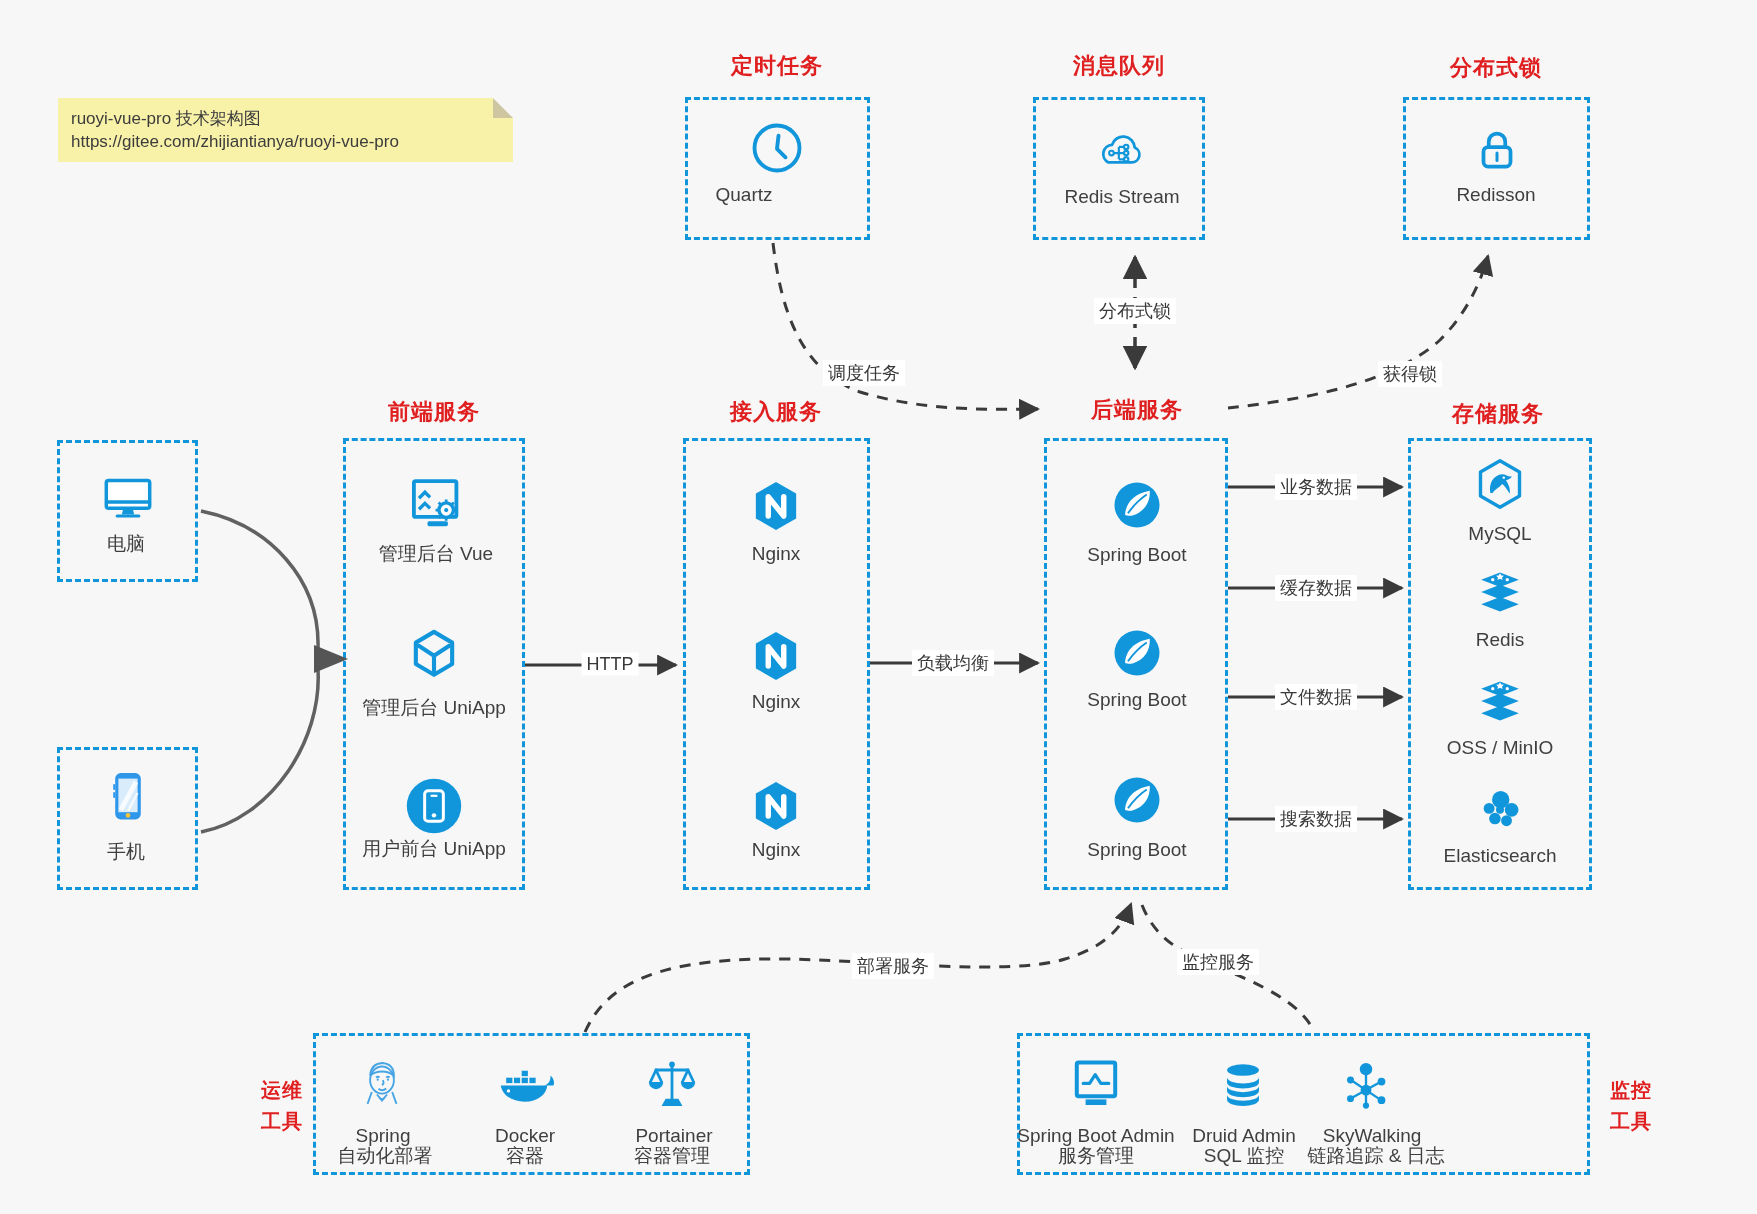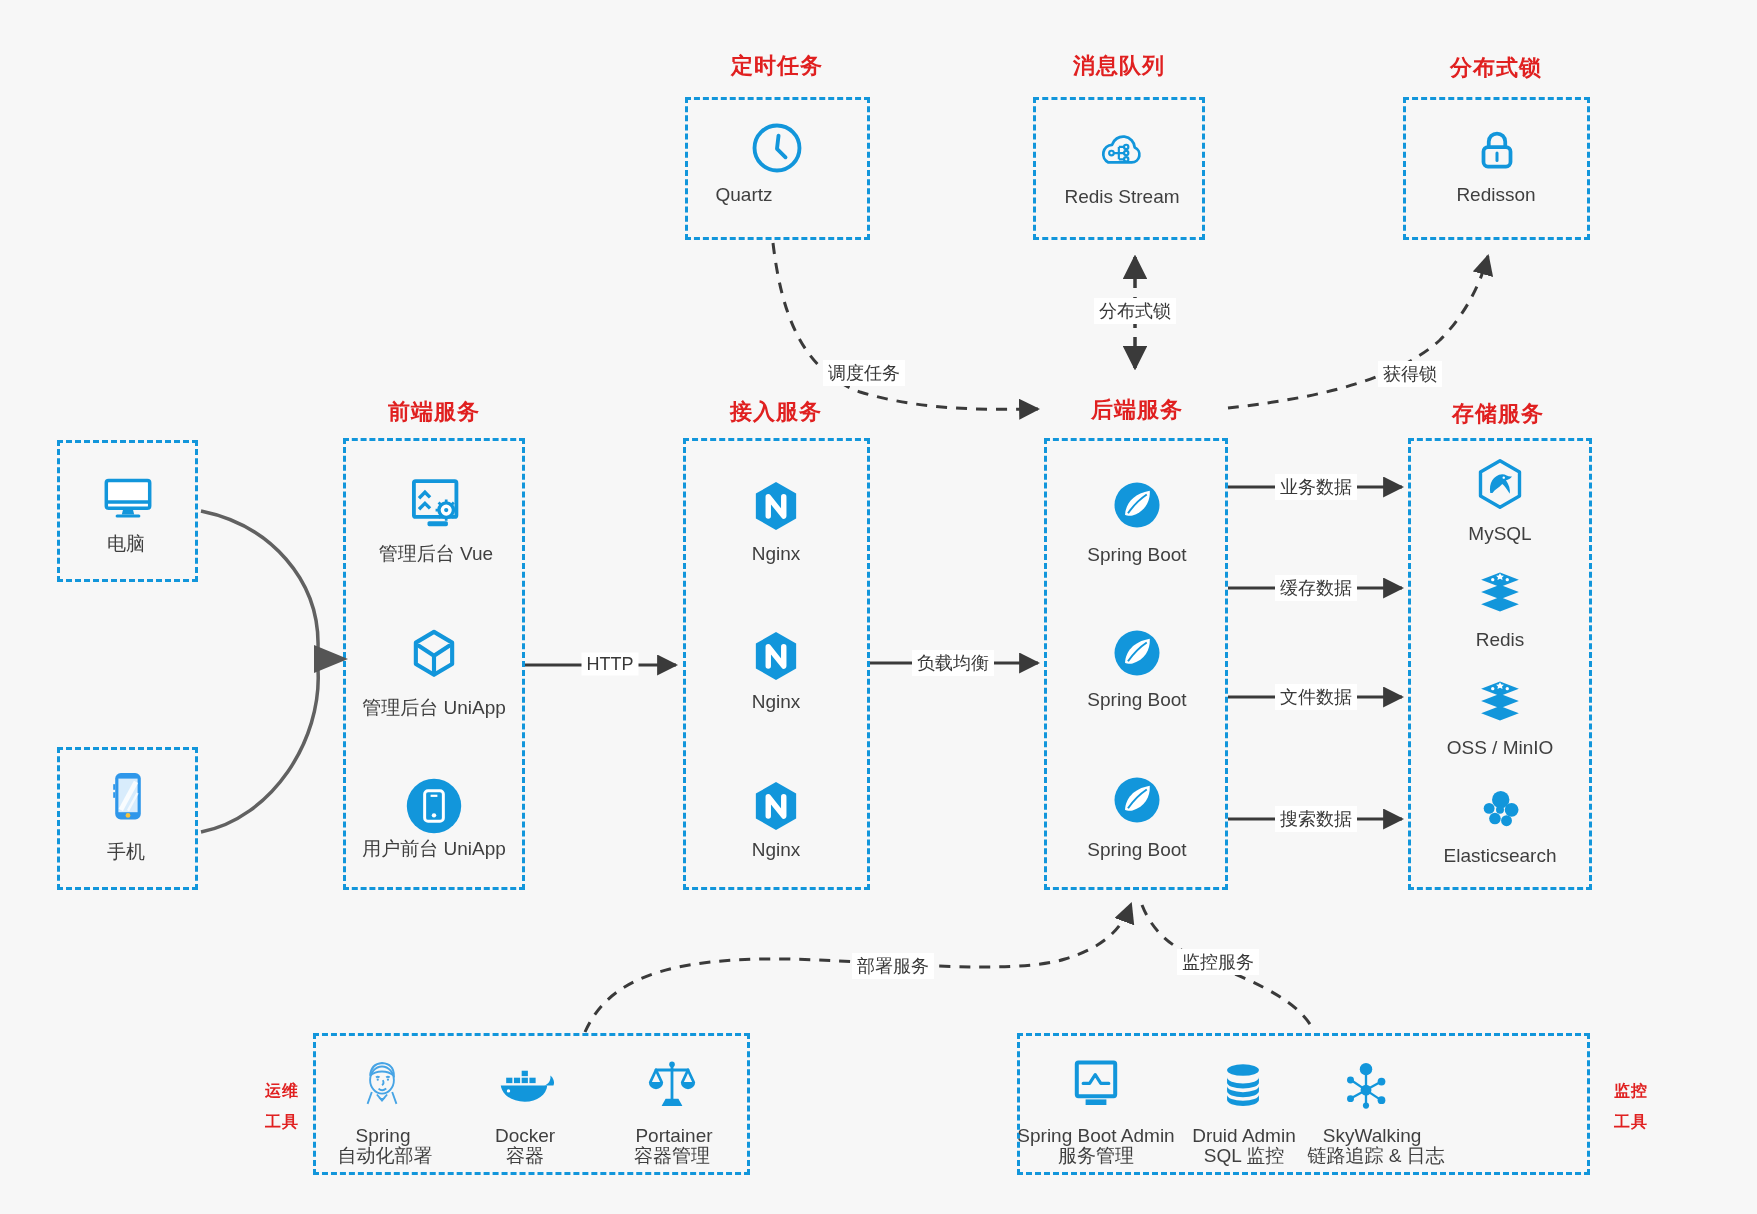--- a/index.html
+++ b/index.html
@@ -2,36 +2,40 @@
 <html><head>
 <meta charset="utf-8">
 <style>
   html,body{margin:0;padding:0;background:#f7f7f7;}
   .stage{position:relative;width:1757px;height:1214px;background:#f7f7f7;overflow:hidden;
          font-family:"Liberation Sans","DejaVu Sans",sans-serif;}
   .box{position:absolute;border:3px dashed #1296db;box-sizing:border-box;background:transparent;}
   .gtitle{position:absolute;transform:translate(-50%,-50%);color:#e02020;font-weight:700;
           font-size:22px;white-space:nowrap;letter-spacing:1px;}
   .side-title{position:absolute;transform:translate(-50%,-50%);color:#e02020;font-weight:700;
-          font-size:16px;line-height:31px;white-space:pre-line;text-align:center;letter-spacing:1px;}
+          font-size:20px;line-height:31px;white-space:pre-line;text-align:center;letter-spacing:1px;}
   .nlabel{position:absolute;transform:translate(-50%,-50%);font-size:19px;color:#3f3f3f;white-space:nowrap;}
   .elabel{position:absolute;transform:translate(-50%,-50%);font-size:18px;color:#383838;background:#fff;
           padding:1px 5px;white-space:nowrap;}
   .icon{position:absolute;transform:translate(-50%,-50%);line-height:0;}
   .note{position:absolute;left:58px;top:98px;width:455px;height:64px;background:#f8f1a8;
         color:#3c3c3c;font-size:17px;line-height:23px;padding:9px 0 0 13px;box-sizing:border-box;}
   .note:after{content:"";position:absolute;top:0;right:0;width:0;height:0;
         border-bottom:20px solid #cdc6a0;border-right:20px solid #f7f7f7;}
   svg.layer{position:absolute;left:0;top:0;pointer-events:none;}
 </style>
 </head>
 <body>
 
 <div class="stage">
 
+  <div class="note">
+    <div>ruoyi-vue-pro 技术架构图</div>
+    <div>https://gitee.com/zhijiantianya/ruoyi-vue-pro</div>
+  </div>
 
   <div class="box" style="left:685px;top:97px;width:185px;height:143px"></div>
   <div class="box" style="left:1033px;top:97px;width:172px;height:143px"></div>
   <div class="box" style="left:1403px;top:97px;width:187px;height:143px"></div>
   <div class="box" style="left:57px;top:440px;width:141px;height:142px"></div>
   <div class="box" style="left:57px;top:747px;width:141px;height:143px"></div>
   <div class="box" style="left:343px;top:438px;width:182px;height:452px"></div>
   <div class="box" style="left:683px;top:438px;width:187px;height:452px"></div>
   <div class="box" style="left:1044px;top:438px;width:184px;height:452px"></div>
   <div class="box" style="left:1408px;top:438px;width:184px;height:452px"></div>

